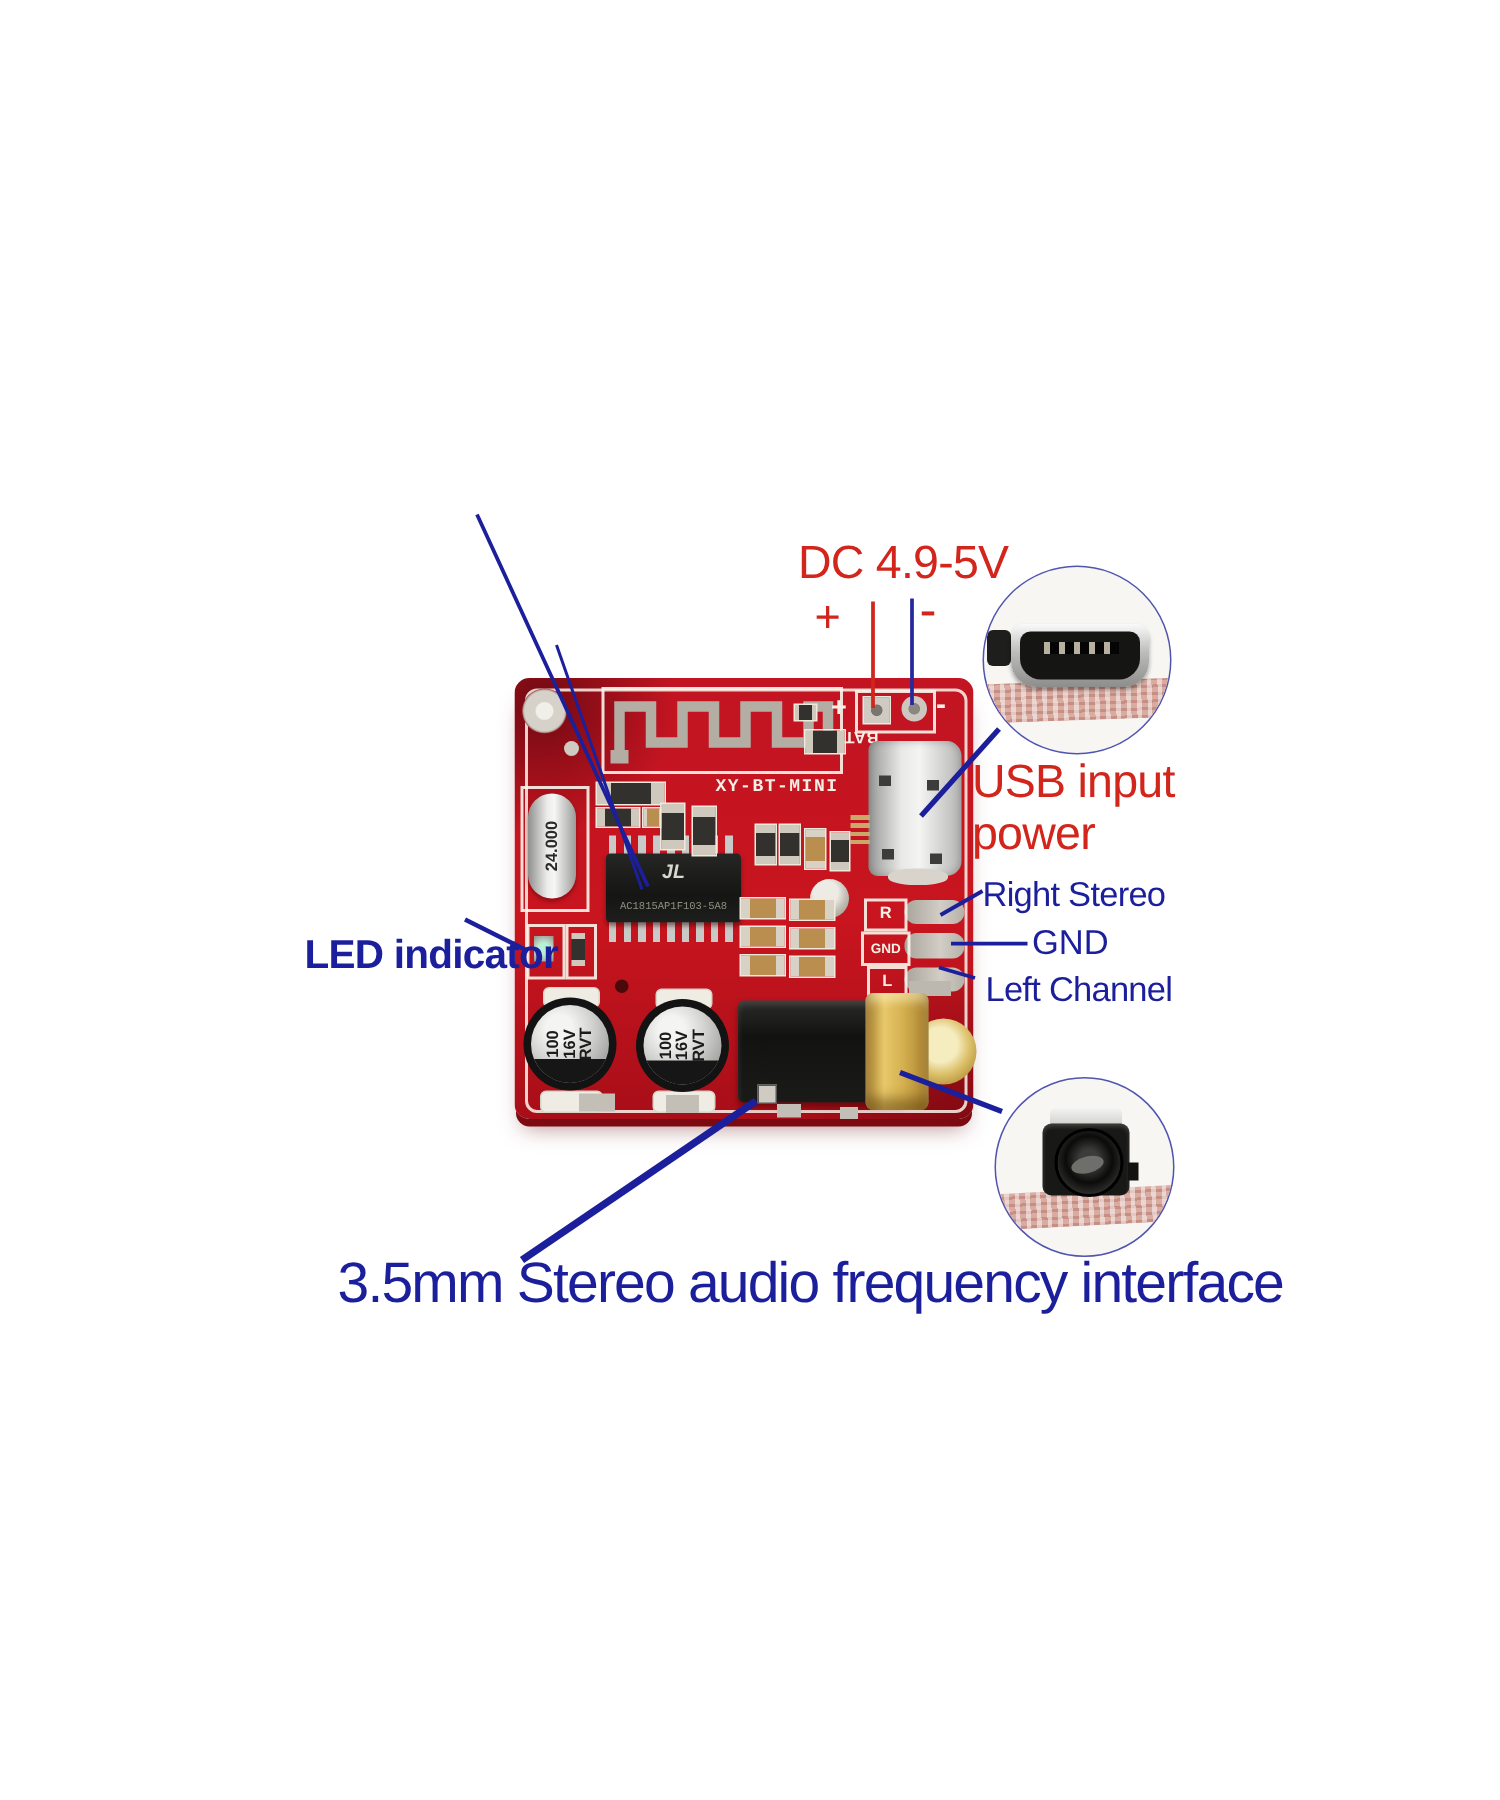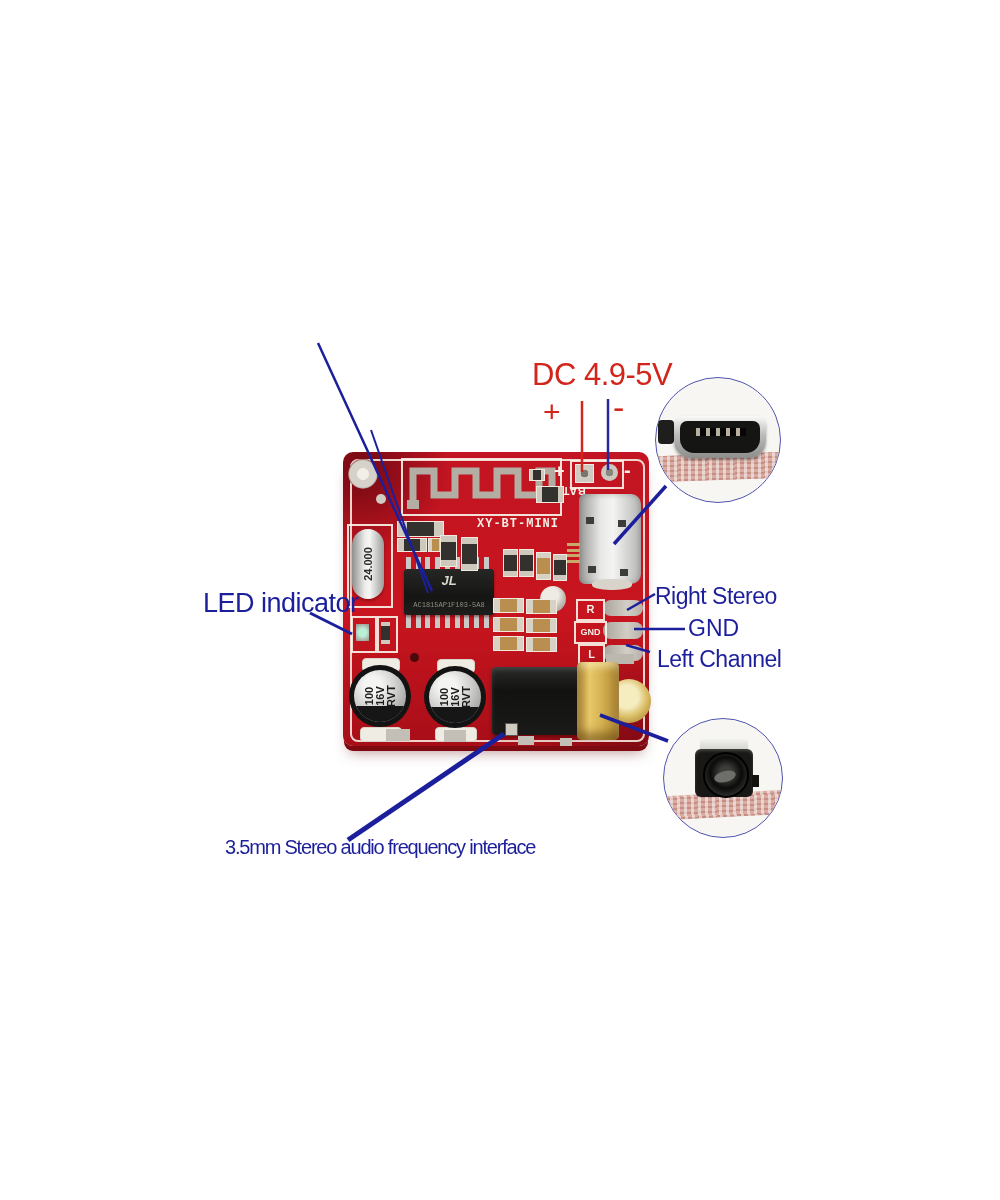--- a/index.html
+++ b/index.html
@@ -222,19 +222,23 @@
     <line x1="655" y1="594" x2="627" y2="610" stroke="#1c1f9b" stroke-width="2.5" marker-end="url(#ah)"></line>
     <line x1="685" y1="629" x2="634" y2="629" stroke="#1c1f9b" stroke-width="2.5" marker-end="url(#ah)"></line>
     <line x1="650" y1="652" x2="626" y2="645" stroke="#1c1f9b" stroke-width="2.5" marker-end="url(#ah)"></line>
     <line x1="348" y1="840" x2="504" y2="734" stroke="#1c1f9b" stroke-width="5" marker-end="url(#ah)"></line>
     <line x1="600" y1="715" x2="668" y2="741" stroke="#1c1f9b" stroke-width="3.5" marker-end="url(#ah)"></line>
   </svg>
 
   <div class="lbl lbl-red" style="left:532px;top:359px;font-size:31px;letter-spacing:-0.5px;">DC 4.9-5V</div>
   <div class="lbl lbl-red" style="left:543px;top:396px;font-size:30px;">+</div>
   <div class="lbl lbl-red" style="left:613px;top:390px;font-size:34px;">-</div>
+  <div class="lbl lbl-red" style="left:648px;top:504px;font-size:31px;letter-spacing:-0.5px;line-height:1.12;">
+    <span>USB input</span><br>
+    <span>power</span>
+  </div>
   <div class="lbl lbl-blue" style="left:655px;top:584px;font-size:23px;letter-spacing:-0.5px;">Right Stereo</div>
   <div class="lbl lbl-blue" style="left:688px;top:616px;font-size:23px;">GND</div>
   <div class="lbl lbl-blue" style="left:657px;top:647px;font-size:23px;letter-spacing:-0.5px;text-align:center;">Left Channel</div>
-  <div class="lbl lbl-blue" style="left:203px;top:589px;font-size:27px;letter-spacing:-0.5px;">LED indicator</div>
-  <div class="lbl lbl-blue" style="left:225px;top:837px;font-size:20px;letter-spacing:-1.2px;">3.5mm Stereo audio frequency interface</div>
+  <div class="lbl lbl-blue" style="left:203px;top:622px;font-size:27px;letter-spacing:-0.5px;font-weight:bold;">LED indicator</div>
+  <div class="lbl lbl-blue" style="left:225px;top:837px;font-size:38px;letter-spacing:-1.2px;">3.5mm Stereo audio frequency interface</div>
 
 </div>
 
 </body></html>

